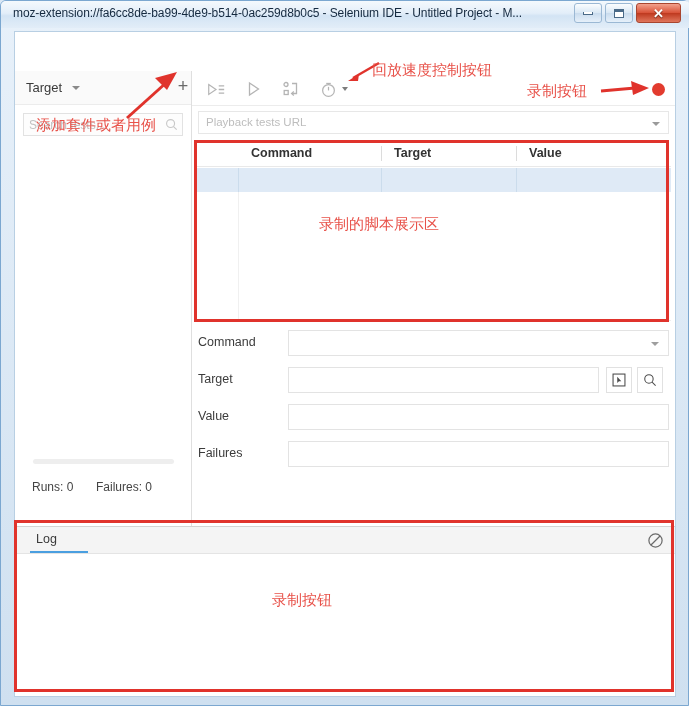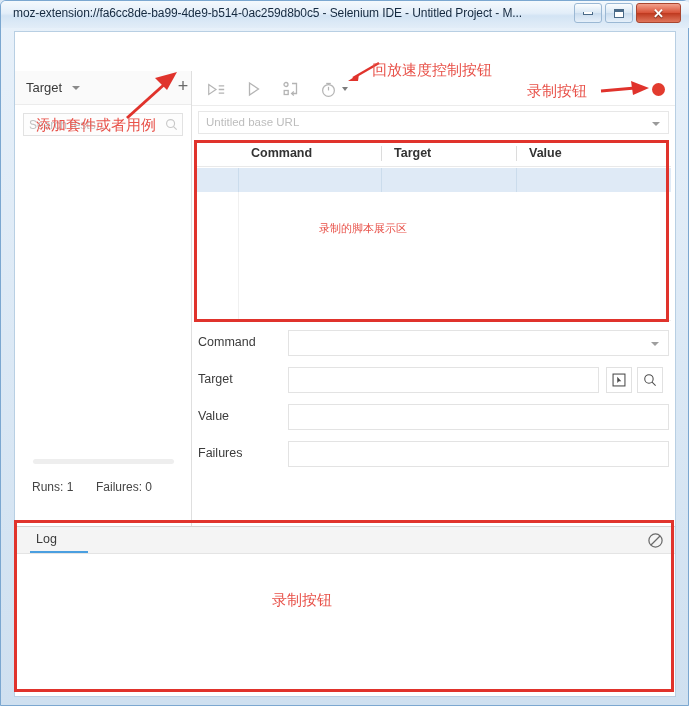--- a/index.html
+++ b/index.html
@@ -248,21 +248,21 @@
   }
   .anno-box {
     position: absolute; border: 3px solid #e0332c; z-index: 25; pointer-events: none;
   }
   #box-script { left: 193px; top: 139px; width: 475px; height: 182px; }
   #box-log    { left: 13px;  top: 519px; width: 660px; height: 172px; }
 
   #anno-speed  { left: 371px; top: 60px;  font-size: 15px; }
   #anno-record { left: 526px; top: 81px;  font-size: 15px; }
   #anno-add    { left: 35px;  top: 115px; font-size: 15px; }
-  #anno-script { left: 318px; top: 220px; font-size: 11px; }
+  #anno-script { left: 318px; top: 214px; font-size: 15px; }
   #anno-log    { left: 271px; top: 590px; font-size: 15px; }
 
   .anno-svg { position: absolute; z-index: 28; pointer-events: none; }
 </style>
 </head>
 <body>
 
 <div id="window">
 
   <div id="titlebar">
@@ -293,21 +293,21 @@
         <svg id="search-icon" viewBox="0 0 14 14" fill="none" stroke="#c8c8c8" stroke-width="1.2">
           <circle cx="6" cy="6" r="4.3"></circle>
             <path d="M9.2 9.2l3.4 3.4"></path>
         </svg>
       </div>
 
 
       <div id="sidebar-scroll"></div>
 
       <div id="sidebar-stats">
-        <span id="runs-label">Runs: 1</span>
+        <span id="runs-label">Runs: 0</span>
         <span id="fails-label">Failures: 0</span>
       </div>
     </div>
 
     <div id="editor">
 
       <div id="playback-toolbar">
         <div class="tb-icon" id="tb-run-all">
           <svg width="20" height="15" viewBox="0 0 22 16" fill="none" stroke="#b4b4b4" stroke-width="1.3">
             <path d="M3 2.5l8 5.5-8 5.5z"></path>
@@ -331,21 +331,21 @@
           <svg width="17" height="17" viewBox="0 0 18 18" fill="none" stroke="#b4b4b4" stroke-width="1.3">
             <circle cx="9" cy="10" r="6.2"></circle>
             <path d="M9 10V6.2"></path>
               <path d="M6.6 2.6h4.8"></path>
           </svg>
         </div>
         <div id="tb-speed-caret"></div>
       </div>
 
       <div id="baseurl-wrap">
-        <div id="baseurl-text">Untitled base URL</div>
+        <div id="baseurl-text">Playback tests URL</div>
         <div id="baseurl-caret"></div>
       </div>
 
       <div id="cmd-table">
         <div id="cmd-head">
           <div class="col-head" id="th-command">Command</div>
           <div class="col-sep" id="sep-1"></div>
           <div class="col-head" id="th-target">Target</div>
           <div class="col-sep" id="sep-2"></div>
           <div class="col-head" id="th-value">Value</div>

